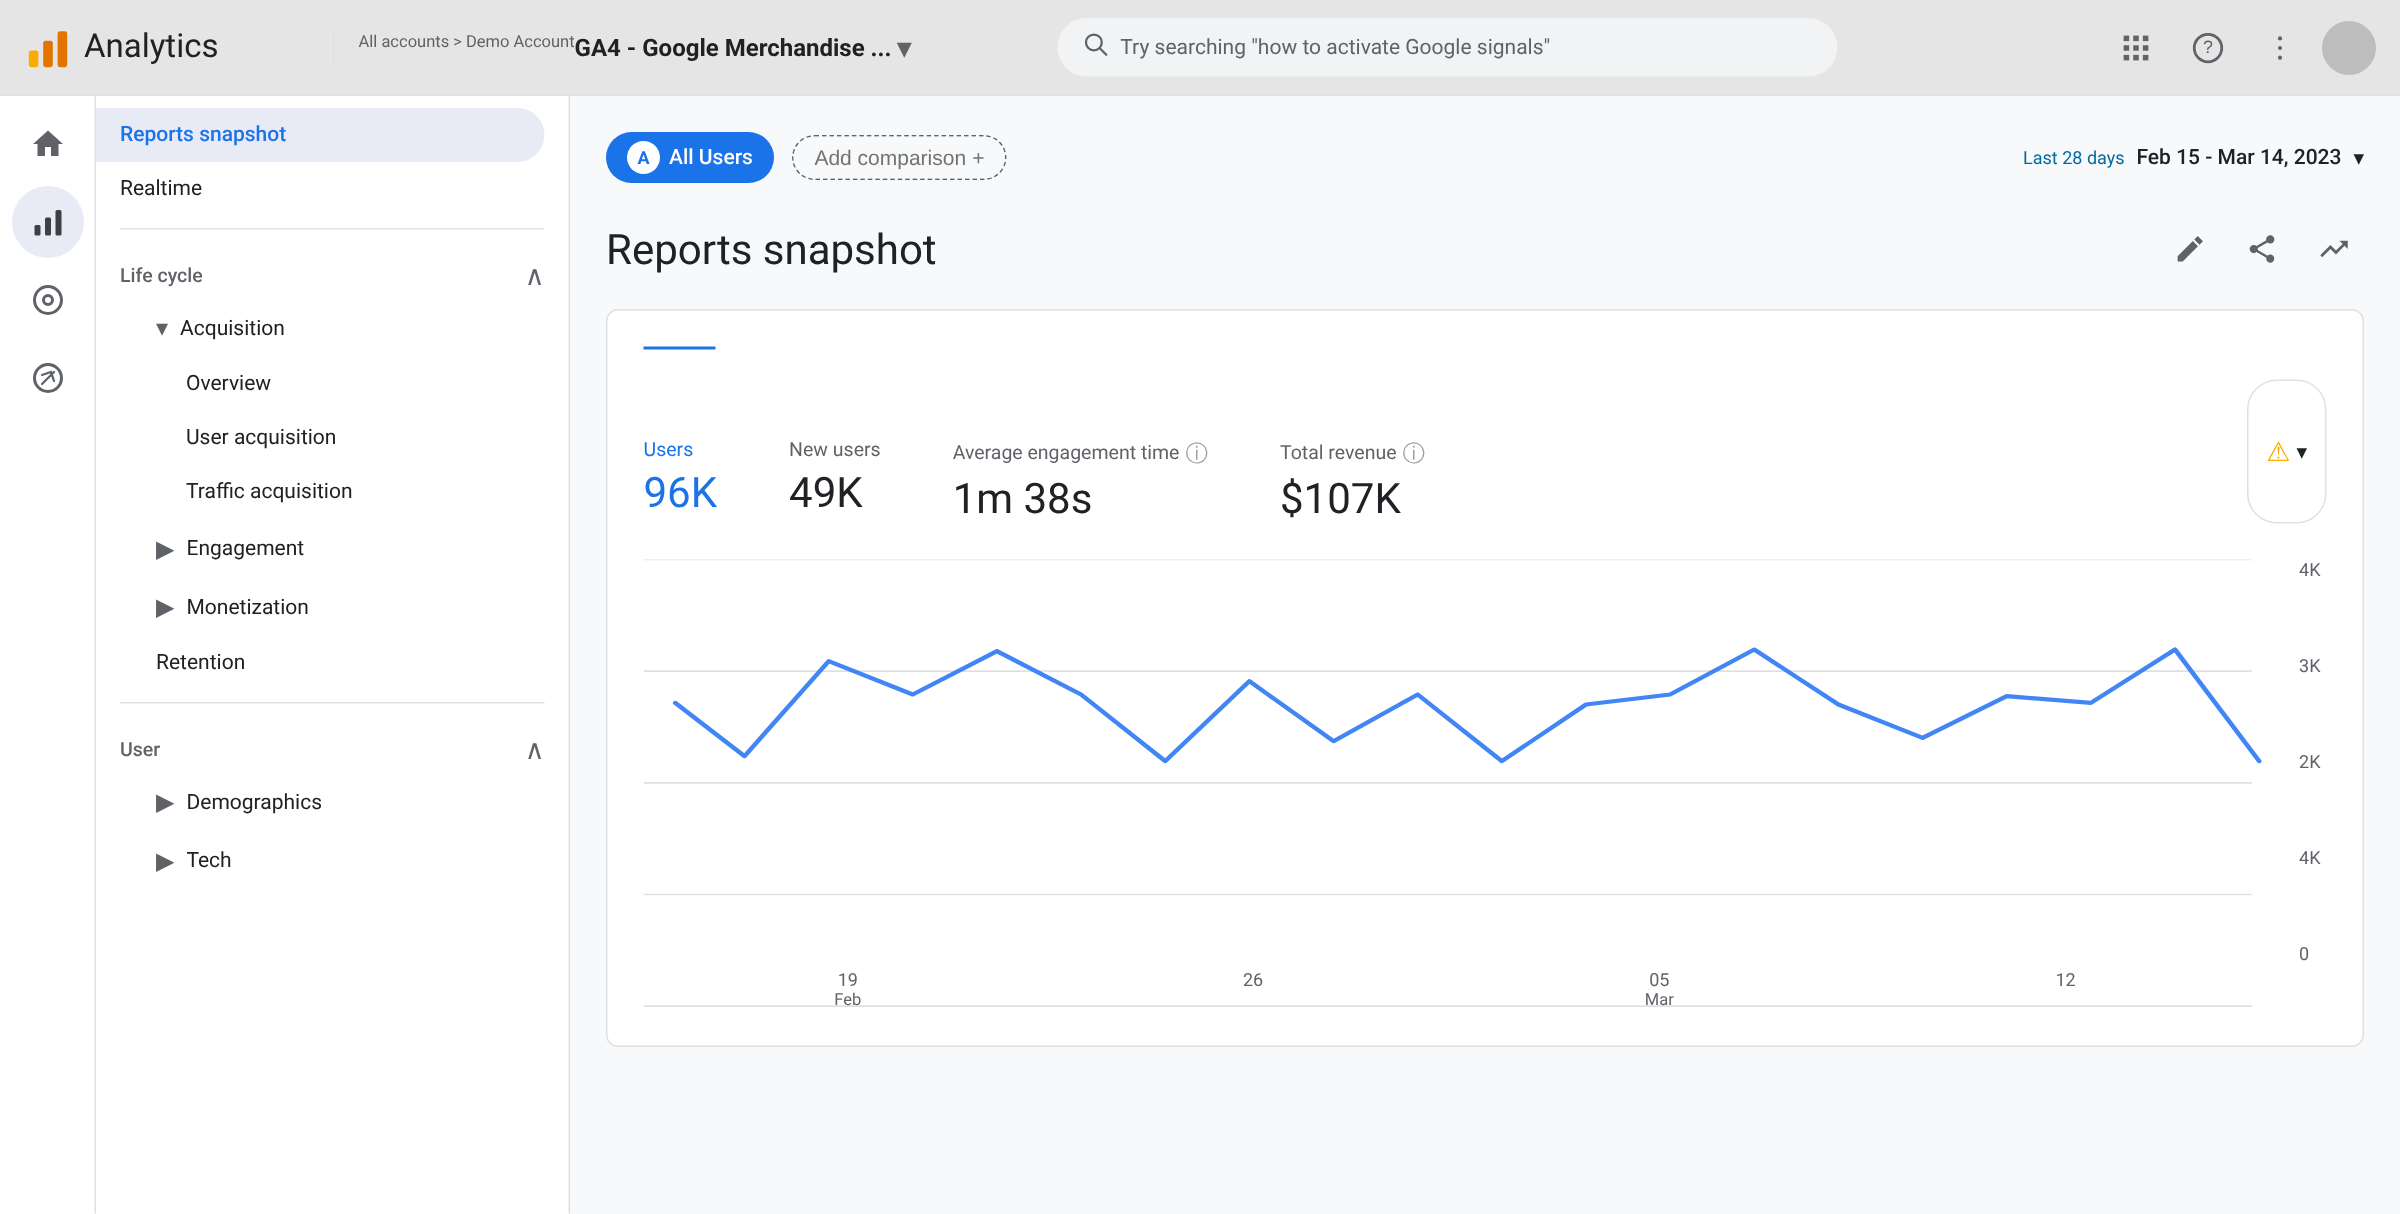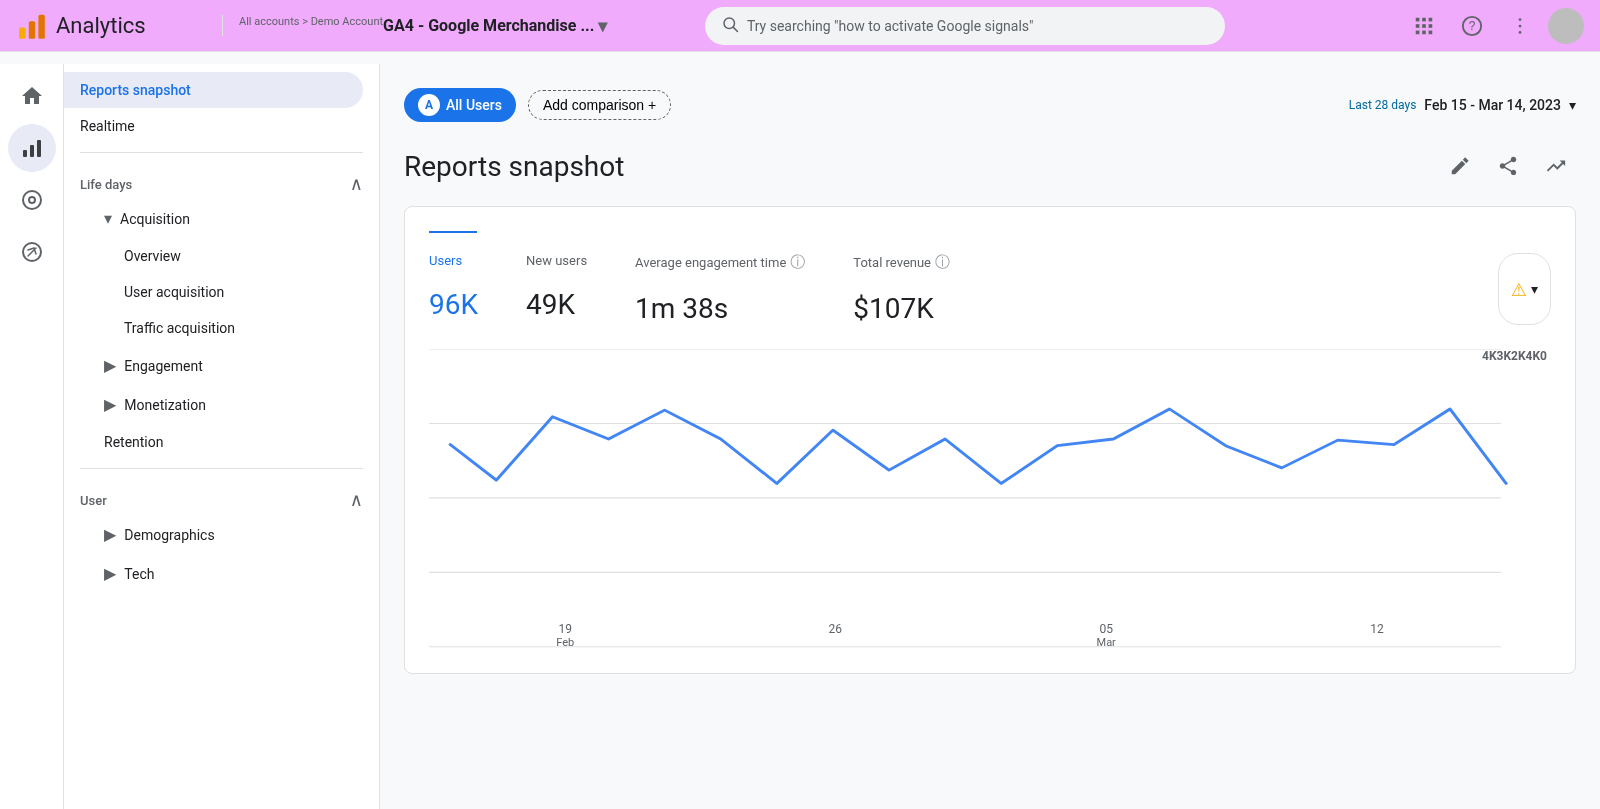--- a/index.html
+++ b/index.html
@@ -1,21 +1,21 @@
 <!DOCTYPE html>
 <html><head>
   <meta charset="utf-8">
   <style>
     * { box-sizing: border-box; margin: 0; padding: 0; }
     body { font-family: 'Google Sans', Roboto, Arial, sans-serif; background: #f8f9fa; color: #202124; font-size: 14px; }
 
     
     .top-header {
-      display: flex; align-items: center; background: #f0abfc;
-      border-bottom: 1px solid #e0e0e0; height: 52px; padding: 0 16px; gap: 16px;
+      display: flex; align-items: center; background: #e5e5e5;
+      border-bottom: 1px solid #e0e0e0; height: 64px; padding: 0 16px; gap: 16px;
       position: fixed; top: 0; left: 0; right: 0; z-index: 100;
     }
     .logo-area { display: flex; align-items: center; gap: 8px; min-width: 190px; }
     .logo-icon { width: 32px; height: 32px; }
     .app-title { font-size: 22px; font-weight: 400; color: #202124; }
     .account-nav { display: flex; flex-direction: row; justify-content: center; border-left: 1px solid #e0e0e0; padding-left: 16px; }
     .account-breadcrumb { font-size: 11px; color: #5f6368; }
     .account-name { display: flex; align-items: center; gap: 4px; font-size: 16px; color: #202124; cursor: pointer; font-weight: bold; }
     .account-name .chevron { font-size: 18px; color: #5f6368; }
     .search-bar {
@@ -88,21 +88,21 @@
       font-size: 14px; font-weight: 500;
     }
     .user-badge .badge-letter {
       width: 22px; height: 22px; background: #fff; color: #1a73e8;
       border-radius: 50%; display: flex; align-items: center; justify-content: center;
       font-size: 12px; font-weight: 700;
     }
     .add-comparison-btn {
       display: flex; align-items: center; gap: 4px; border: 1px dashed #5f6368;
       border-radius: 20px; padding: 6px 14px; background: none; cursor: pointer;
-      color: #000000; font-size: 14px;
+      color: #737373; font-size: 14px;
     }
     .date-range {
       margin-left: auto; display: flex; align-items: center; gap: 8px;
       font-size: 14px; color: #202124; cursor: pointer;
     }
     .date-range .label { color: #0369a1; font-size: 12px; }
     .date-range .value { font-weight: 500; }
 
     
     .page-header {
@@ -116,39 +116,39 @@
       border-radius: 50%;
     }
 
     
     .chart-card {
       background: #fff; border-radius: 8px; border: 1px solid #e0e0e0;
       padding: 24px; margin-bottom: 24px;
     }
     .chart-tab-bar { border-bottom: 2px solid #1a73e8; margin-bottom: 20px; width: 48px; }
     .metrics-row { display: flex; gap: 48px; margin-bottom: 24px; }
-    .metric { display: flex; flex-direction: column; gap: 20px; }
+    .metric { display: flex; flex-direction: column; gap: 4px; margin-top: 40px; }
     .metric-label { font-size: 13px; color: #5f6368; display: flex; align-items: center; gap: 4px; }
     .metric-label .info-icon { font-size: 15px; color: #9aa0a6; cursor: pointer; }
     .metric-value { font-size: 28px; font-weight: 400; color: #202124; }
     .metric.highlight .metric-label { color: #1a73e8; }
     .metric.highlight .metric-value { color: #1a73e8; }
     .alert-badge {
       margin-left: auto; display: flex; align-items: center; gap: 4px;
       border: 1px solid #e0e0e0; border-radius: 20px; padding: 4px 12px; cursor: pointer;
     }
     .alert-triangle { color: #f9ab00; font-size: 18px; }
 
     
     .chart-area { position: relative; height: 300px; }
     .chart-svg { width: 100%; height: 100%; }
     .y-axis-labels {
       position: absolute; right: 0; top: 0; bottom: 30px;
-      display: flex; flex-direction: row; justify-content: space-between;
-      font-size: 12px; color: #5f6368; padding-right: 4px; font-weight: bold;
+      display: flex; flex-direction: column; justify-content: space-between;
+      font-size: 12px; color: #5f6368; padding-right: 4px;
     }
     .x-axis-labels {
       position: absolute; bottom: 0; left: 0; right: 40px;
       display: flex; justify-content: space-around; font-size: 12px; color: #5f6368;
       padding-top: 4px;
     }
     .x-label { text-align: center; }
     .x-label-sub { font-size: 11px; }
   </style>
 </head>
@@ -245,21 +245,21 @@
   <div class="nav-item active">
     <span>Reports snapshot</span>
   </div>
   <div class="nav-item">
     <span>Realtime</span>
   </div>
 
   <div class="nav-divider"></div>
 
   <div class="nav-section-header">
-    <span>Life days</span>
+    <span>Life cycle</span>
     <button class="chevron-btn">∧</button>
   </div>
 
   <div class="nav-item indent1">
     <span class="nav-arrow">▾</span>
     <span>Acquisition</span>
   </div>
   <div class="nav-item indent2">
     <span>Overview</span>
   </div>

